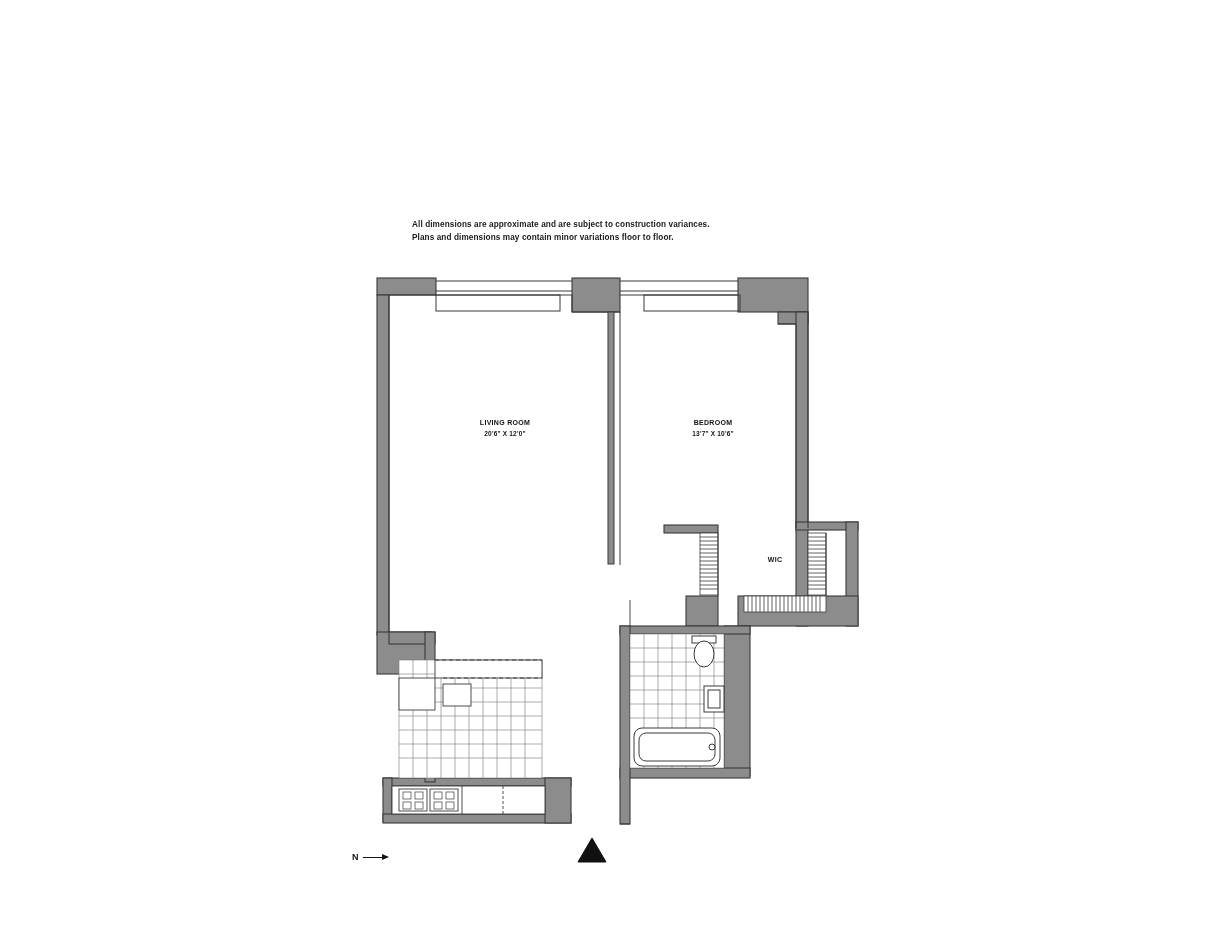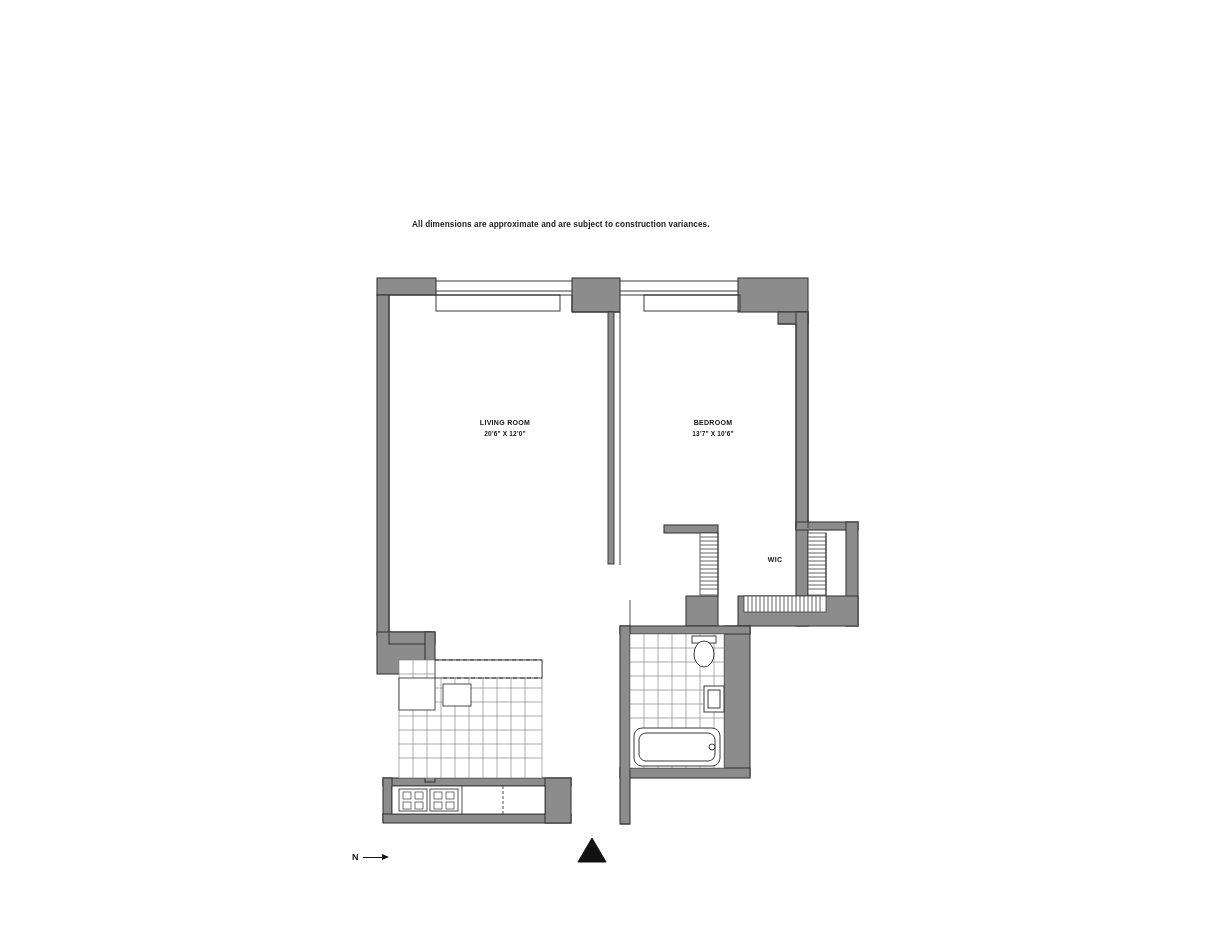--- a/index.html
+++ b/index.html
@@ -312,20 +312,21 @@
     </g>
 
     <g fill="#111111" stroke="#111111" stroke-width="1">
       <polygon points="592,838 606,862 578,862"></polygon>
     </g>
   </g>
 </svg>
 
 <div class="disclaimer">
   <div>All dimensions are approximate and are subject to construction variances.</div>
+  <div>Plans and dimensions may contain minor variations floor to floor.</div>
 </div>
 
 <div class="room-label" id="label-living">
   <div>LIVING ROOM</div>
   <div class="dim">20'6" X 12'0"</div>
 </div>
 
 <div class="room-label" id="label-bedroom">
   <div>BEDROOM</div>
   <div class="dim">13'7" X 10'6"</div>

